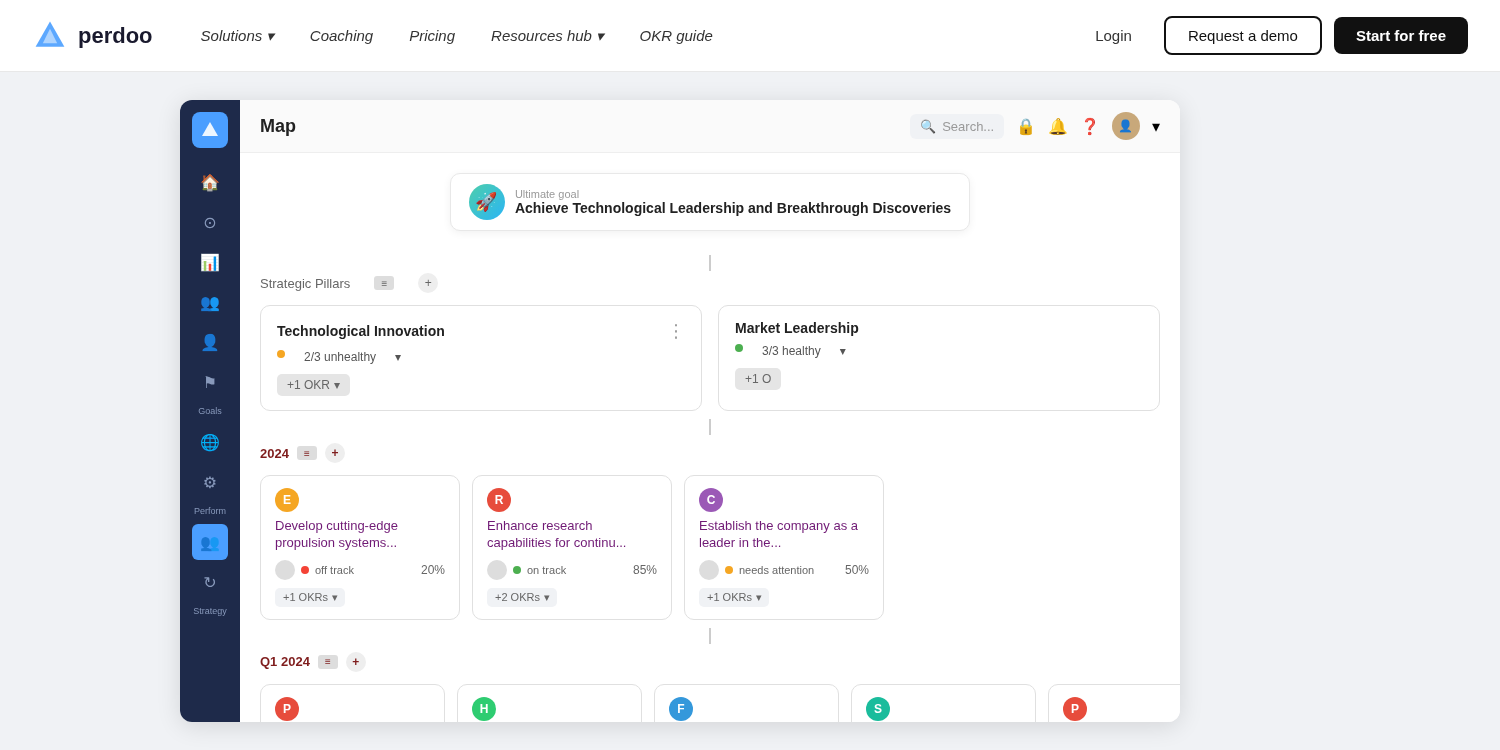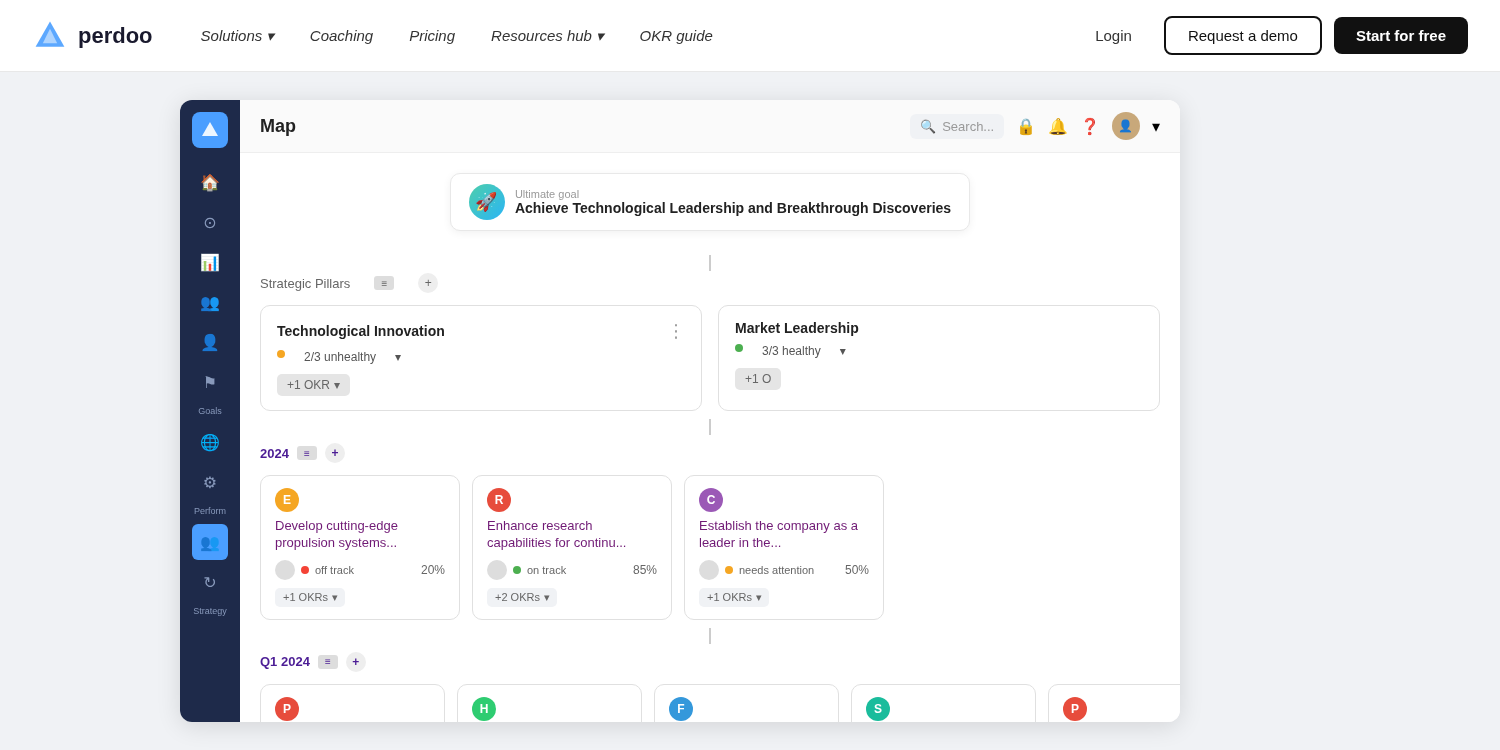--- a/index.html
+++ b/index.html
@@ -125,21 +125,21 @@
       display: flex; align-items: center; gap: 4px; font-size: 12px; color: #666;
       background: #e5e5e5; border-radius: 5px; padding: 4px 10px; margin-top: 10px;
       cursor: pointer; width: fit-content; text-align: right;
     }
 
     
     .connector { display: flex; justify-content: center; margin: 2px 0; }
     .vline { width: 2px; height: 16px; background: #ccc; }
 
     
-    .year-row { display: flex; align-items: center; gap: 8px; margin: 8px 0 12px; font-size: 13px; color: #4c1d95; font-weight: 600; }
+    .year-row { display: flex; align-items: center; gap: 8px; margin: 8px 0 12px; font-size: 13px; color: #7f1d1d; font-weight: 600; }
 
     
     .okr-row { display: flex; gap: 12px; margin-bottom: 8px; }
     .okr-card {
       border: 1px solid #e0e0e0; border-radius: 10px; padding: 12px 14px;
       background: #fff; min-width: 185px; max-width: 200px;
     }
     .okr-card-avatar {
       width: 24px; height: 24px; border-radius: 50%; display: flex; align-items: center;
       justify-content: center; color: #fff; font-size: 12px; font-weight: 700; flex-shrink: 0;

